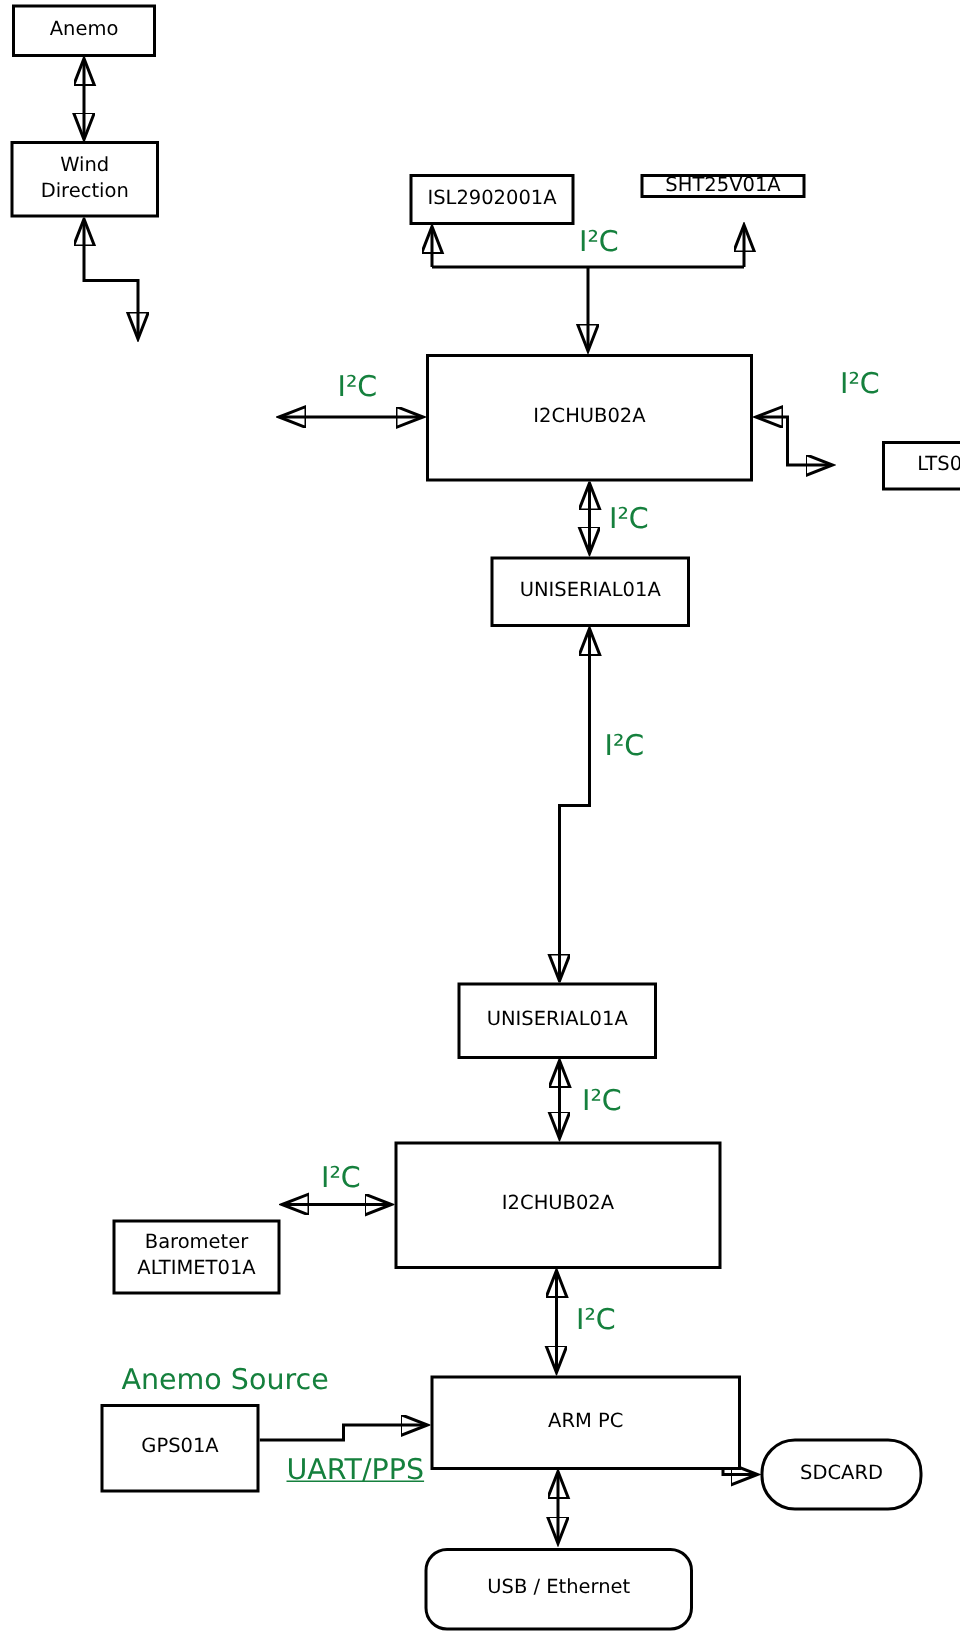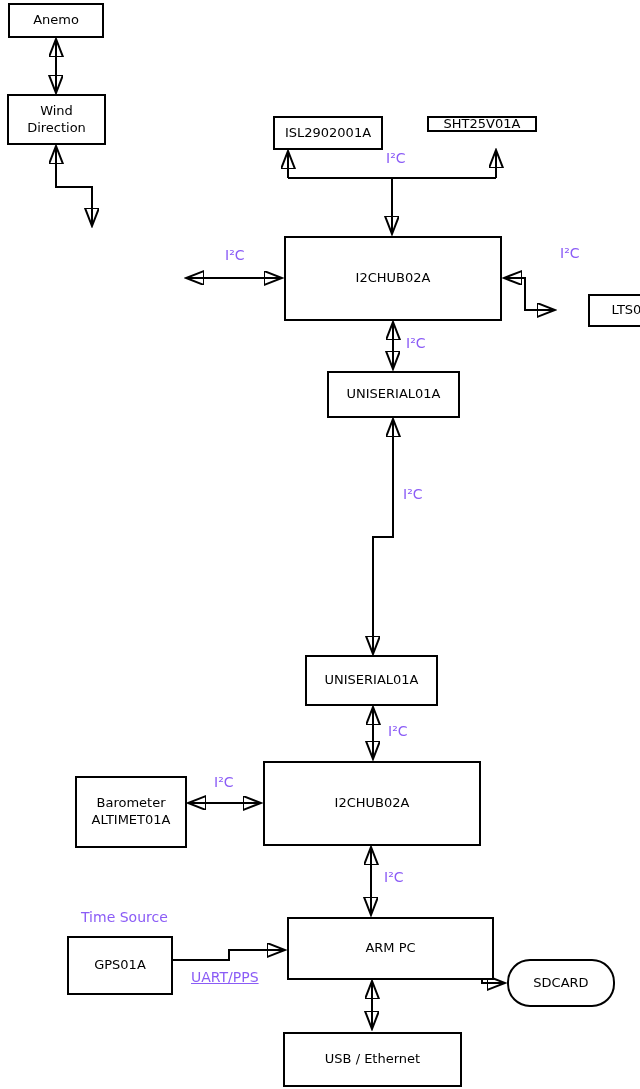--- a/index.html
+++ b/index.html
@@ -34,22 +34,22 @@
     align-items: center;
     justify-content: center;
     text-align: center;
     font-size: 13px;
     line-height: 1.3;
     color: #000000;
     white-space: pre-line;
   }
   .edge-label {
     position: absolute;
-    font-size: 14px;
-    color: #8b5cf6;
+    font-size: 19px;
+    color: #15803d;
     white-space: nowrap;
   }
 </style>
 </head>
 <body>
 
 <div id="canvas">
 
   <svg id="edges" viewBox="0 0 640 1089" xmlns="http://www.w3.org/2000/svg">
     <defs>
@@ -94,36 +94,36 @@
   <div class="node" style="left:284px; top:236px; width:218px; height:85px;">I2CHUB02A</div>
 
   <div class="node" style="left:588px; top:294px; width:94px; height:33px;">LTS01A</div>
 
   <div class="node" style="left:327px; top:371px; width:133px; height:47px;">UNISERIAL01A</div>
 
   <div class="node" style="left:305px; top:655px; width:133px; height:51px;">UNISERIAL01A</div>
 
   <div class="node" style="left:263px; top:761px; width:218px; height:85px;">I2CHUB02A</div>
 
-  <div class="node" style="left:75px; top:776px; width:112px; height:72px;">Barometer
+  <div class="node" style="left:75px; top:813px; width:112px; height:50px;">Barometer
 ALTIMET01A</div>
 
   <div class="node" style="left:67px; top:936px; width:106px; height:59px;">GPS01A</div>
 
   <div class="node" style="left:287px; top:917px; width:207px; height:63px;">ARM PC</div>
 
   <div class="node" style="left:507px; top:959px; width:108px; height:48px;border-radius:23px;">SDCARD</div>
 
-  <div class="node" style="left:283px; top:1032px; width:179px; height:55px;">USB / Ethernet</div>
+  <div class="node" style="left:283px; top:1032px; width:179px; height:55px;border-radius:15px;">USB / Ethernet</div>
 
   <span class="edge-label" style="left:225px; top:247px;">I²C</span>
   <span class="edge-label" style="left:386px; top:150px;">I²C</span>
   <span class="edge-label" style="left:560px; top:245px;">I²C</span>
   <span class="edge-label" style="left:406px; top:335px;">I²C</span>
   <span class="edge-label" style="left:403px; top:486px;">I²C</span>
   <span class="edge-label" style="left:388px; top:723px;">I²C</span>
   <span class="edge-label" style="left:214px; top:774px;">I²C</span>
   <span class="edge-label" style="left:384px; top:869px;">I²C</span>
 
-  <span class="edge-label" style="left:81px; top:909px;">Time Source</span>
+  <span class="edge-label" style="left:81px; top:909px;">Anemo Source</span>
   <span class="edge-label" style="left:191px; top:969px;text-decoration:underline;">UART/PPS</span>
 
 </div>
 
 </body></html>

